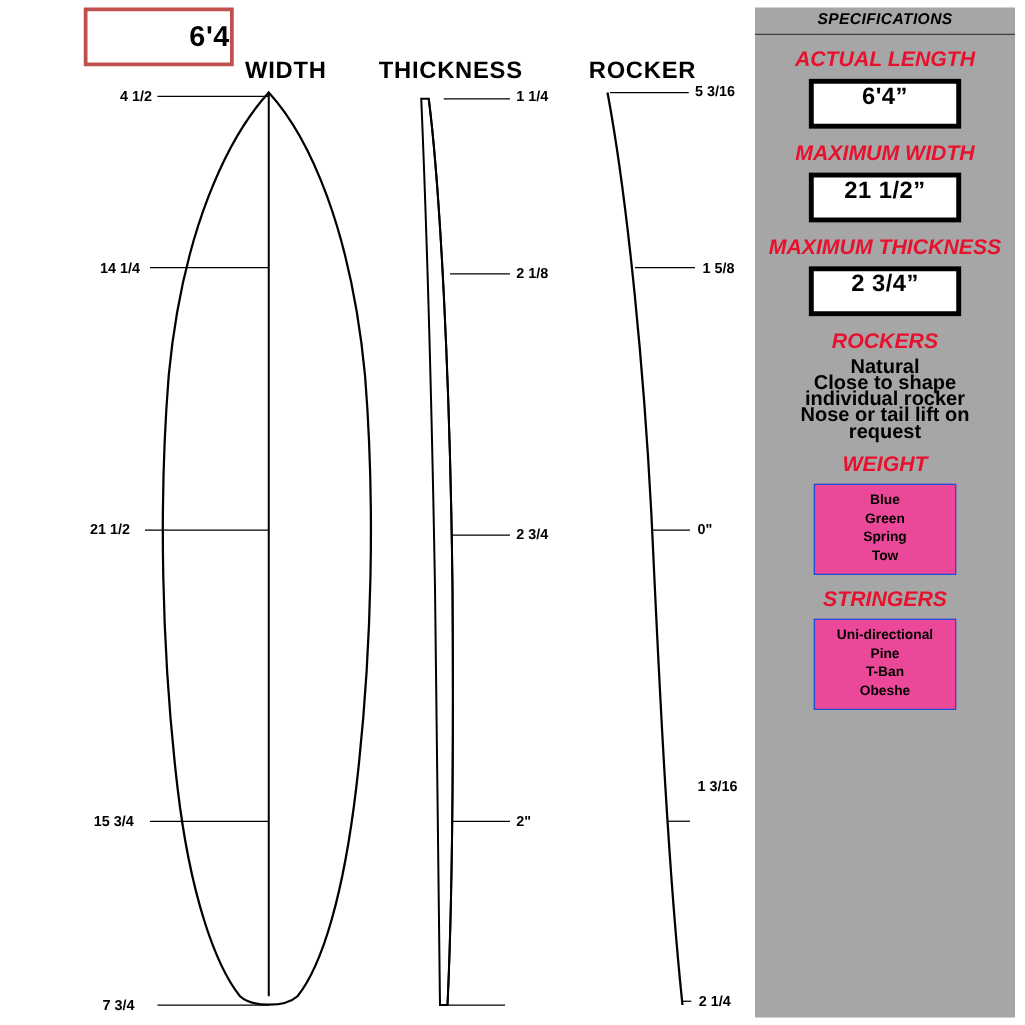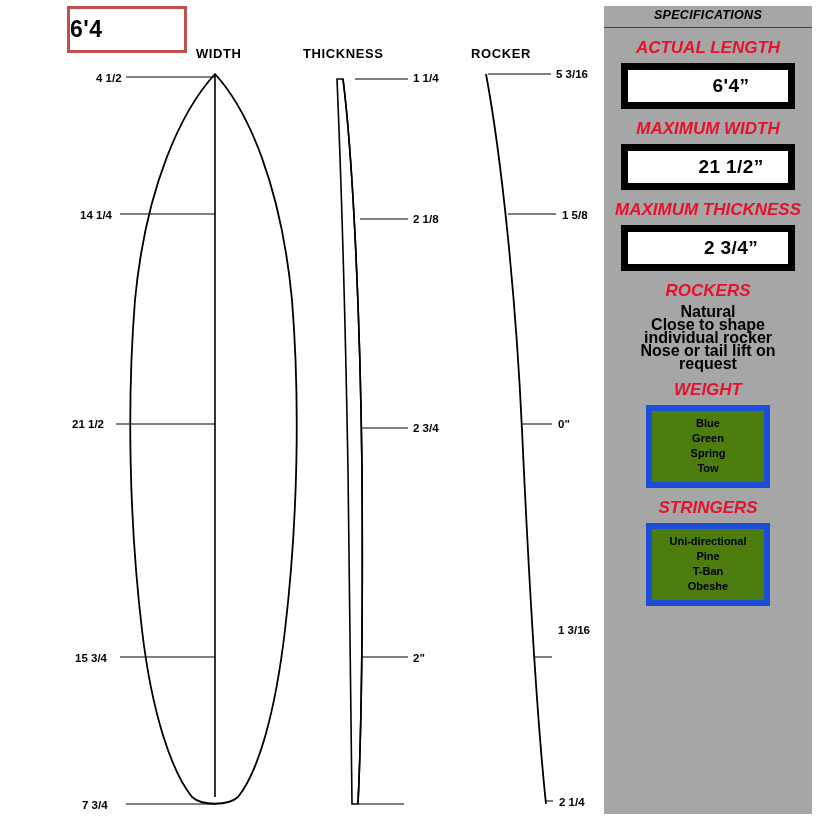--- a/index.html
+++ b/index.html
@@ -22,33 +22,33 @@
   .title-box {
     position: absolute;
     left: 67px;
     top: 6px;
     width: 114px;
     height: 41px;
     border: 3px solid #c0504d;
     background: #ffffff;
     display: flex;
     align-items: center;
-    justify-content: flex-start;
+    justify-content: flex-end;
   }
   .title-box .title-text {
     font-size: 23px;
     font-weight: bold;
     color: #000000;
     letter-spacing: 0.5px;
   }
 
   
   .col-head {
     position: absolute;
-    font-size: 13px;
+    font-size: 19px;
     font-weight: bold;
     color: #000;
     letter-spacing: 0.6px;
     white-space: nowrap;
   }
   #head-width     { left: 196px; top: 46px; }
   #head-thickness { left: 303px; top: 46px; }
   #head-rocker    { left: 471px; top: 46px; }
 
   
@@ -97,46 +97,44 @@
     font-style: italic;
     font-weight: bold;
     color: #e8112d;
     margin-top: 10px;
   }
   .spec-value-box {
     margin: 5px auto 0 auto;
     width: 114px;
     height: 32px;
     background: #ffffff;
-    border: 7px solid #000000;
+    border: 4px solid #000000;
     display: flex;
-    align-items: center;
     justify-content: center;
-    padding-left: 46px;
   }
   .spec-value-box .val {
     font-size: 19px;
     font-weight: bold;
     color: #000;
     letter-spacing: 0.4px;
   }
   .spec-note {
     margin: 4px auto 0 auto;
     width: 180px;
     text-align: center;
     font-size: 16px;
     font-weight: bold;
     color: #000;
     line-height: 13px;
   }
   .spec-list-box {
     margin: 5px auto 2px auto;
     width: 112px;
-    background: #4d7c0f;
-    border: 6px solid #1d4ed8;
+    background: #ec4899;
+    border: 1px solid #1d4ed8;
     padding: 5px 0 6px 0;
   }
   .spec-list-box.wide {
     width: 112px;
   }
   .spec-list-box .item {
     text-align: center;
     font-size: 11px;
     font-weight: bold;
     color: #000;

